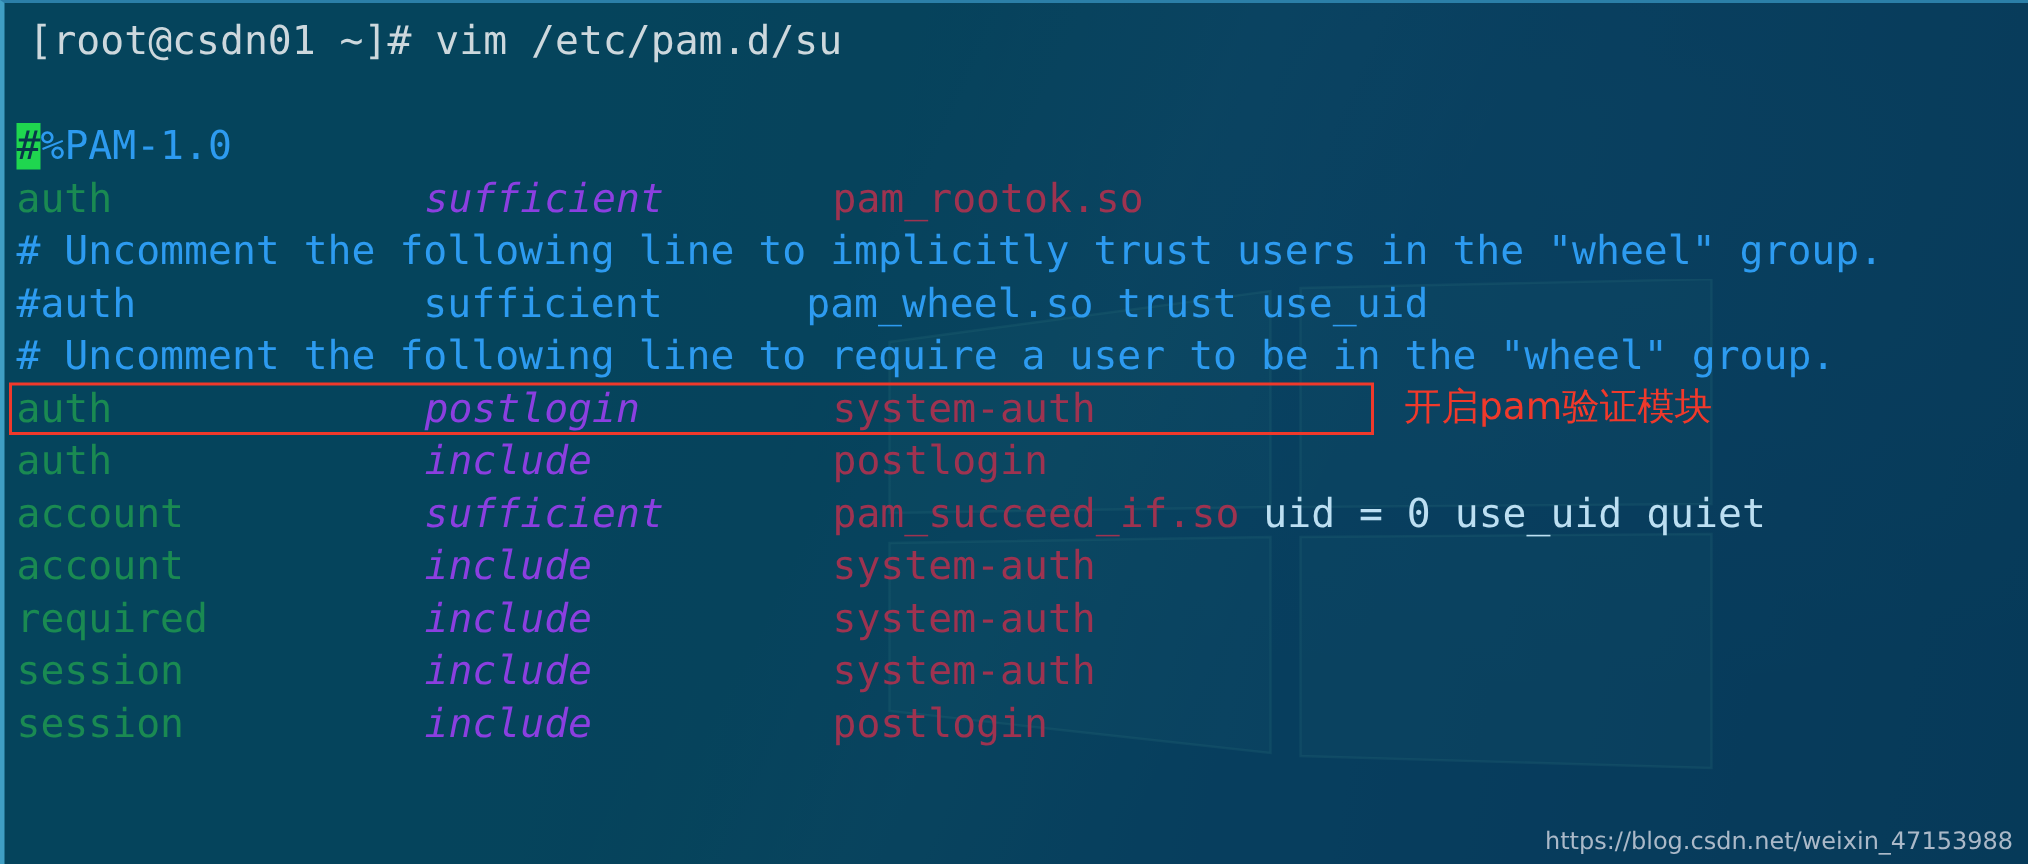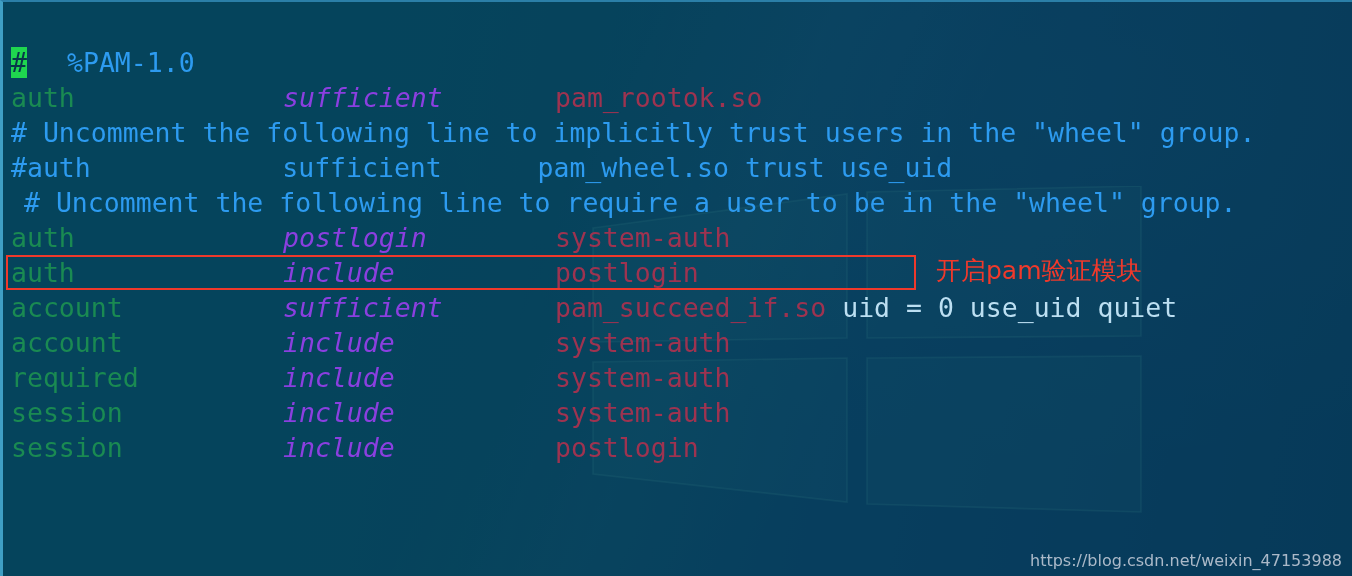--- a/index.html
+++ b/index.html
@@ -153,30 +153,31 @@
         <path d="M 8 176 L 262 172 L 262 316 L 8 288 Z"></path>
 
         <path d="M 282 172 L 556 170 L 556 326 L 282 318 Z"></path>
       </g>
     </svg>
   </div>
 
   <div id="terminal">
     <div class="rows">
 
+      <div class="prompt-line">[root@csdn01 ~]# vim /etc/pam.d/su</div>
 
       <div class="prompt-line"> </div>
 
-      <div class="line"><span class="cursor" style="background: rgb(31, 214, 79);">#</span><span class="comment" style="color: rgb(45, 155, 240); margin-left: 40px;">%PAM-1.0</span></div>
+      <div class="line"><span class="cursor" style="background: rgb(31, 214, 79);">#</span><span class="comment" style="color: rgb(45, 155, 240);">%PAM-1.0</span></div>
 
       <div id="config-lines">
           <div class="line"><span class="col1" style="color: rgb(26, 138, 82);">auth</span><span class="col2" style="color: rgb(139, 63, 224);">sufficient</span><span class="col3" style="color: rgb(158, 51, 80);">pam_rootok.so</span><span class="args" style="color: rgb(188, 223, 242);"></span></div>
           <div class="line"><span class="comment" style="color: rgb(45, 155, 240);"># Uncomment the following line to implicitly trust users in the "wheel" group.</span></div>
           <div class="line"><span class="comment" style="color: rgb(45, 155, 240); margin-top: 12px;">#auth            sufficient      pam_wheel.so trust use_uid</span></div>
-          <div class="line"><span class="comment" style="color: rgb(45, 155, 240); margin-left: 13px;"># Uncomment the following line to require a user to be in the "wheel" group.</span></div>
+          <div class="line"><span class="comment" style="color: rgb(45, 155, 240);"># Uncomment the following line to require a user to be in the "wheel" group.</span></div>
           <div class="line"><span class="col1" style="color: rgb(26, 138, 82);">auth</span><span class="col2" style="color: rgb(139, 63, 224);">postlogin</span><span class="col3" style="color: rgb(158, 51, 80);">system-auth</span><span class="args" style="color: rgb(188, 223, 242);"></span></div>
           <div class="line"><span class="col1" style="color: rgb(26, 138, 82);">auth</span><span class="col2" style="color: rgb(139, 63, 224);">include</span><span class="col3" style="color: rgb(158, 51, 80);">postlogin</span><span class="args" style="color: rgb(188, 223, 242);"></span></div>
           <div class="line"><span class="col1" style="color: rgb(26, 138, 82);">account</span><span class="col2" style="color: rgb(139, 63, 224);">sufficient</span><span class="col3" style="color: rgb(158, 51, 80);">pam_succeed_if.so</span><span class="args" style="color: rgb(188, 223, 242);"> uid = 0 use_uid quiet</span></div>
           <div class="line"><span class="col1" style="color: rgb(26, 138, 82);">account</span><span class="col2" style="color: rgb(139, 63, 224);">include</span><span class="col3" style="color: rgb(158, 51, 80);">system-auth</span><span class="args" style="color: rgb(188, 223, 242);"></span></div>
           <div class="line"><span class="col1" style="color: rgb(26, 138, 82);">required</span><span class="col2" style="color: rgb(139, 63, 224);">include</span><span class="col3" style="color: rgb(158, 51, 80);">system-auth</span><span class="args" style="color: rgb(188, 223, 242);"></span></div>
           <div class="line"><span class="col1" style="color: rgb(26, 138, 82);">session</span><span class="col2" style="color: rgb(139, 63, 224);">include</span><span class="col3" style="color: rgb(158, 51, 80);">system-auth</span><span class="args" style="color: rgb(188, 223, 242);"></span></div>
           <div class="line"><span class="col1" style="color: rgb(26, 138, 82);">session</span><span class="col2" style="color: rgb(139, 63, 224);">include</span><span class="col3" style="color: rgb(158, 51, 80);">postlogin</span><span class="args" style="color: rgb(188, 223, 242);"></span></div>
         </div>
 
     </div>

